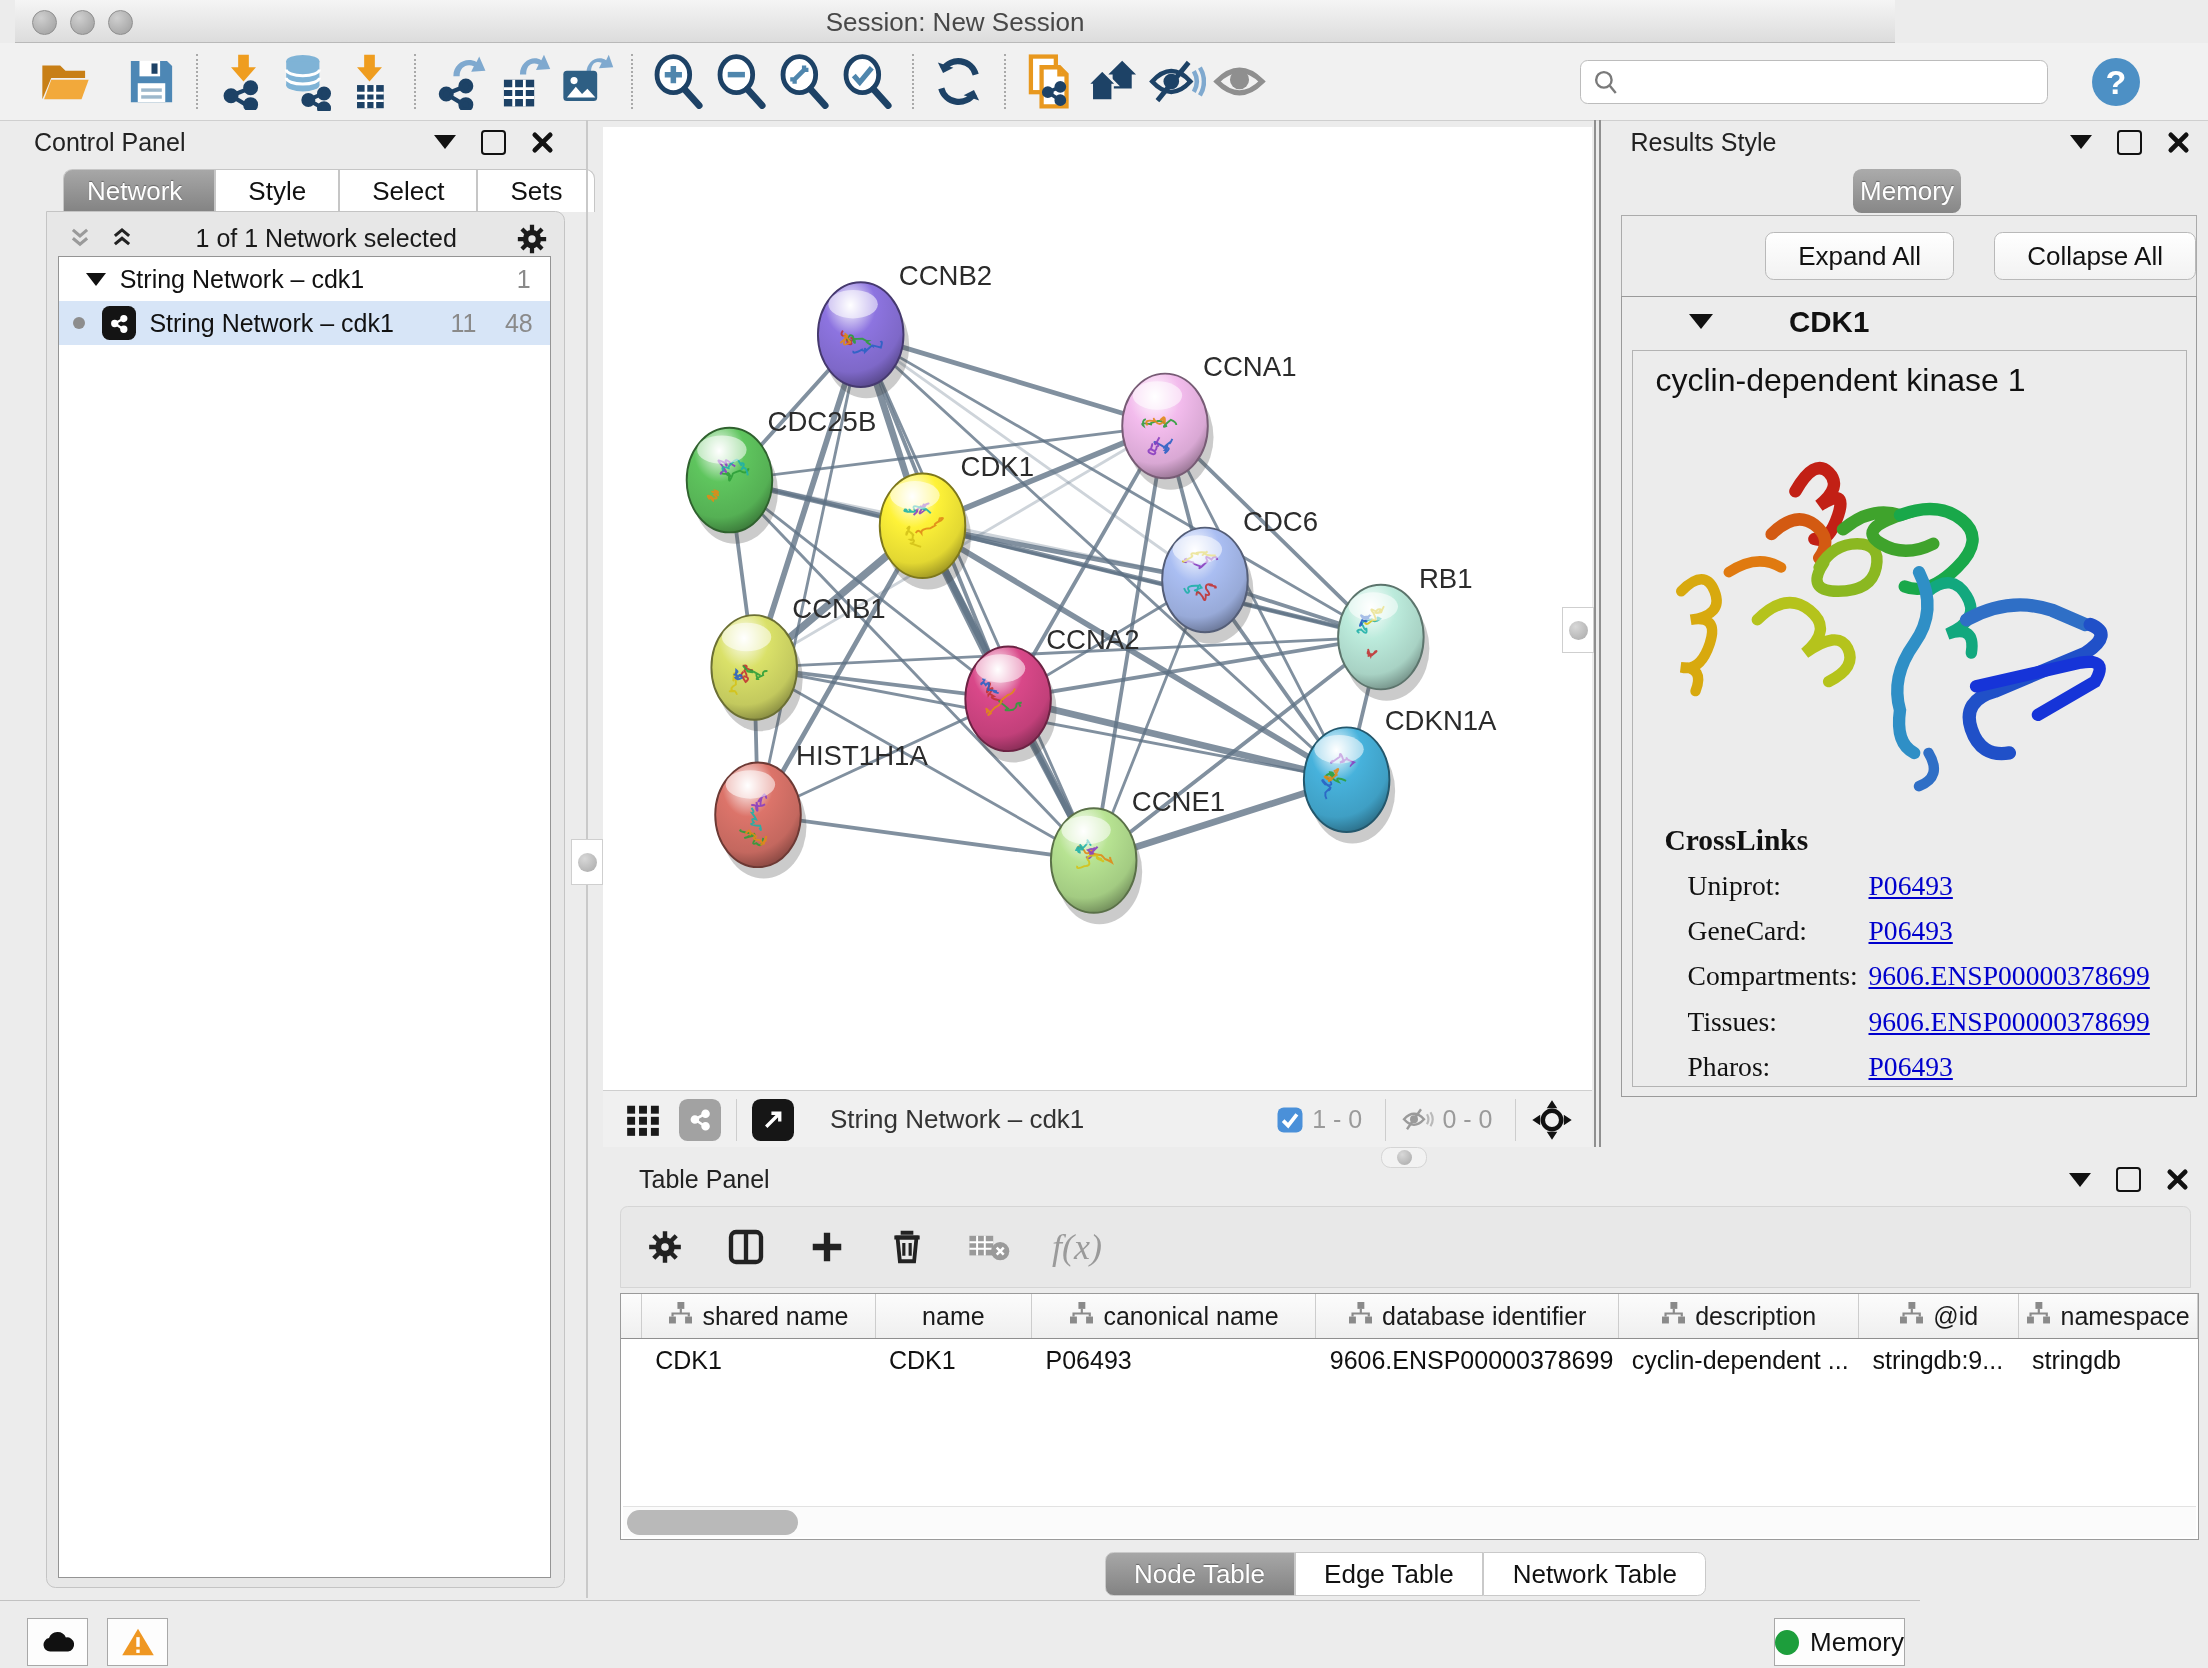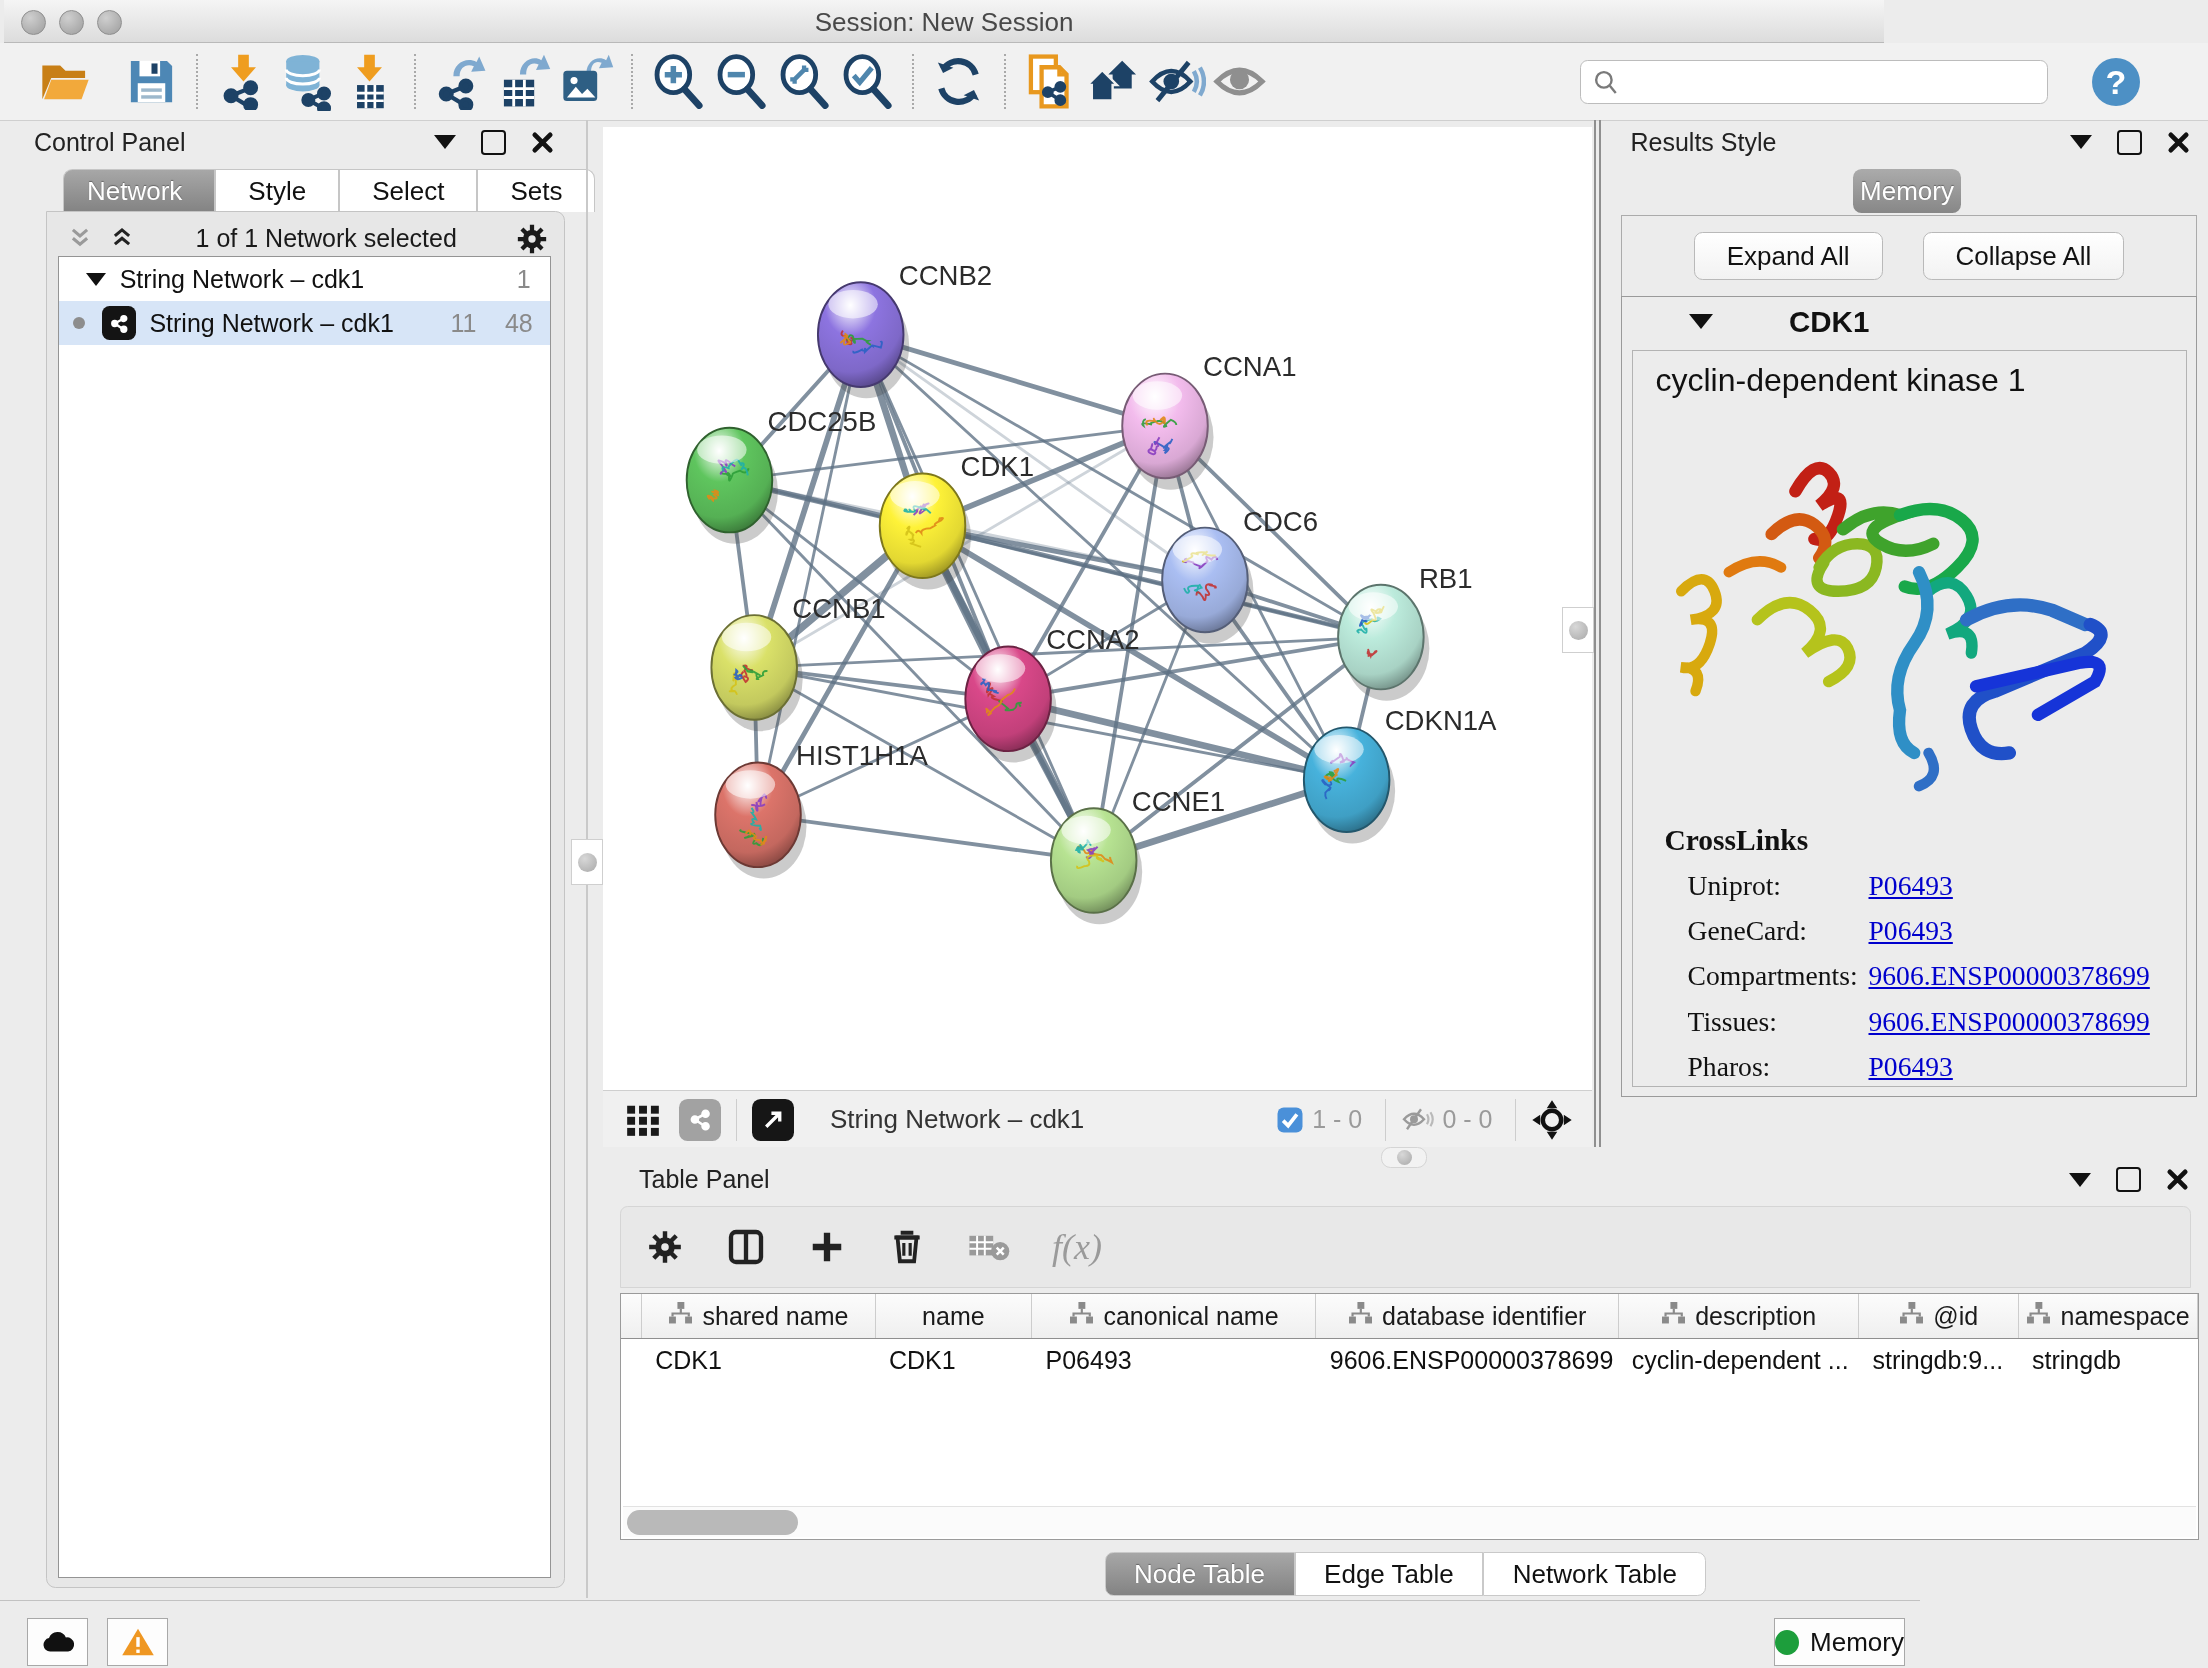--- a/index.html
+++ b/index.html
@@ -1,19 +1,19 @@
 <!DOCTYPE html>
 <html style="font-size:15px"><head>
 <meta charset="utf-8">
 <style>
   html,body{margin:0;padding:0;background:#d8d8d8;}
   .window{position:relative;width:2208px;height:1668px;background:#ececec;font-family:"Liberation Sans",sans-serif;overflow:hidden;}
 
   
-  .titlebar{position:absolute;left:4px;top:0;width:1880px;height:42px;background:linear-gradient(#f5f5f5,#dcdcdc);border-bottom:1px solid #b9b9b9;}
+  .titlebar{position:absolute;left:15px;top:0;width:1880px;height:42px;background:linear-gradient(#f5f5f5,#dcdcdc);border-bottom:1px solid #b9b9b9;}
   .tl{position:absolute;top:9.5px;width:23px;height:23px;border-radius:50%;background:radial-gradient(circle at 35% 30%,#cfcfcf,#9d9d9d);border:1px solid #8f8f8f;}
   .title-text{position:absolute;left:0;right:0;top:6.7px;text-align:center;font-size:26px;font-weight:500;color:#484848;}
 
   
   .toolbar{position:absolute;left:0;top:43px;width:2208px;height:77px;background:#f1f1f1;border-bottom:1.9px solid #cfcfcf;display:flex;align-items:center;}
   .tbi{width:63px;height:61px;display:flex;align-items:center;justify-content:center;flex:0 0 auto;}
   .tbsep{width:0;height:55px;border-left:2.9px dotted #a9a9a9;margin:0 13.3px;flex:0 0 auto;}
   .searchbox{position:absolute;right:160px;top:17px;width:468px;height:44px;background:#fff;border:1.9px solid #bcbcbc;border-radius:7.6px;display:flex;align-items:center;padding-left:11.4px;box-sizing:border-box;}
   .searchbox input{border:none;outline:none;font-size:25px;width:399px;background:transparent;font-family:"Liberation Sans",sans-serif;}
   .helpbtn{position:absolute;right:68px;top:15px;width:48px;height:48px;border-radius:50%;background:#4d90c5;color:#fff;font-size:34px;font-weight:bold;text-align:center;line-height:48px;}
@@ -51,21 +51,21 @@
   .netcanvas{position:absolute;left:603px;top:127px;width:989px;height:963px;background:#fff;}
   .net-toolbar{position:absolute;left:603px;top:1090px;width:989px;height:57px;background:#f0f0f0;border-top:1px solid #cfcfcf;display:flex;align-items:center;}
   .nt-sep{width:0;height:42px;border-left:1px solid #cdcdcd;margin:0 15px;}
   .nt-title{font-size:26px;color:#333;}
   .nt-count{font-size:25px;color:#9a9a9a;margin:0 7.6px;}
 
   
   .results-panel{position:absolute;left:1602px;top:120px;width:607px;height:1044px;}
   .rp-head{position:absolute;left:28.5px;right:19px;top:7.6px;display:flex;justify-content:space-between;align-items:center;}
   .rp-tab{position:absolute;left:251px;top:49px;width:108px;height:44px;background:linear-gradient(#ababab,#878787);border-radius:8.6px;color:#fff;font-size:26px;display:flex;align-items:center;justify-content:center;text-shadow:0 -1px 1px #666;}
-  .rp-btnbox{position:absolute;left:19px;top:95px;width:574px;height:80px;background:#ececec;border:1px solid #ababab;display:flex;align-items:center;justify-content:center;gap:40px;}
+  .rp-btnbox{position:absolute;left:19px;top:95px;width:574px;height:80px;background:#ececec;border:1px solid #ababab;display:flex;align-items:center;justify-content:flex-end;gap:40px;}
   .rp-btn{background:linear-gradient(#ffffff,#f2f2f2);border:1.9px solid #b9b9b9;border-radius:8.6px;font-size:26px;height:46px;padding:0 32px;display:flex;align-items:center;color:#111;}
   .rp-entry{position:absolute;left:19px;top:176px;width:574px;height:799px;background:#ececec;border:1.9px solid #9a9a9a;}
   .rp-entry-head{height:49px;display:flex;align-items:center;}
   .rp-name{font-size:29.5px;font-weight:bold;color:#111;margin-left:76px;}
   .rp-inner{position:absolute;left:9.5px;right:9.5px;top:53px;bottom:9.5px;border:1px solid #b3b3b3;background:#ececec;}
   .rp-desc{font-size:32px;color:#111;margin:11.4px 0 0 23px;}
   .xl-title{font-family:"Liberation Serif",serif;font-size:29.5px;font-weight:bold;color:#111;margin:13.3px 0 5.7px 32px;}
   .xl-row{display:flex;font-family:"Liberation Serif",serif;font-size:27.6px;margin:13.3px 0 0 55px;}
   .xl-label{width:181px;color:#111;}
   .xl-link{color:#0000cd;text-decoration:underline;}

